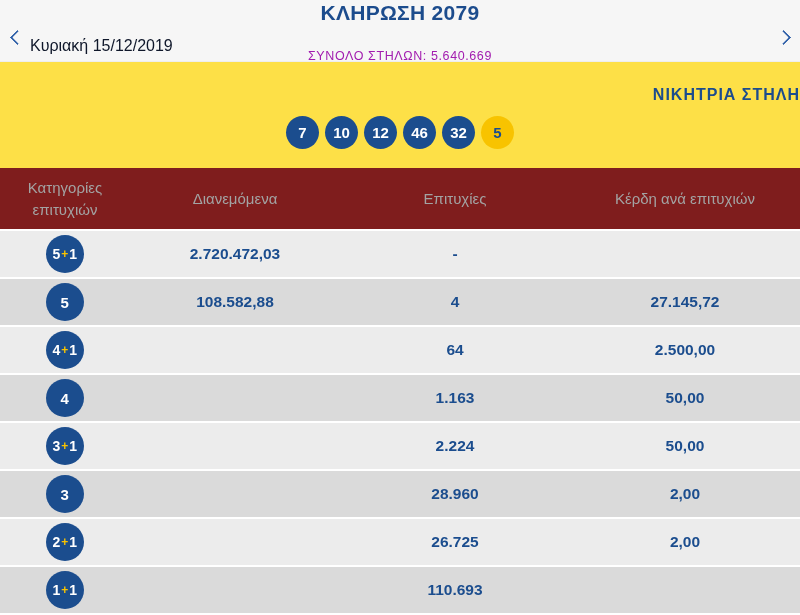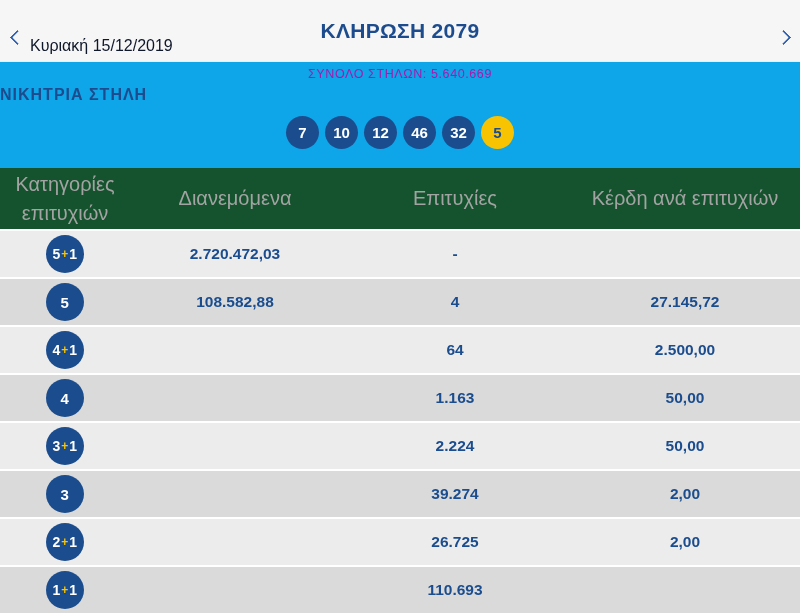--- a/index.html
+++ b/index.html
@@ -27,55 +27,55 @@
     border-bottom: 2.5px solid #2e5fa8;
     border-radius: 1px;
     display: inline-block;
   }
   .nav-arrow.prev .chev { transform: rotate(45deg); }
   .nav-arrow.next .chev { transform: rotate(225deg); }
   .draw-date {
     position: absolute; left: 30px; top: 37px;
     color: #0f172a; font-size: 16px;
   }
-  .header-center { text-align: center; padding-top: 19px; }
+  .header-center { text-align: center; padding-top: 1px; }
   .draw-title {
     color: #1c4c8d; font-size: 21px; font-weight: bold;
     letter-spacing: 0.3px;
   }
   .draw-subtitle {
     margin-top: 24px;
     color: #a21caf; font-size: 12.5px; letter-spacing: 0.6px;
   }
 
   
-  .winning-section { background: #0ea5e9; height: 106px; text-align: left; }
+  .winning-section { background: #fde047; height: 106px; text-align: right; }
   .winning-title {
     padding-top: 24px;
     color: #1c4c8d; font-size: 16px; font-weight: bold; letter-spacing: 1px;
   }
   .balls-row {
     margin-top: 12px;
     display: flex; justify-content: center; gap: 6px;
   }
   .wball {
     width: 33px; height: 33px; border-radius: 50%;
     background: #1b4d8e; color: #ffffff;
     font-size: 15px; font-weight: bold;
     display: flex; align-items: center; justify-content: center;
   }
   .wball.joker { background: #f8c300; color: #1b4d8e; }
 
   
   .results-table { width: 800px; }
   .thead {
-    height: 61px; background: #14532d;
+    height: 61px; background: #7f1d1d;
     display: grid; grid-template-columns: 130px 210px 230px 230px;
     align-items: center;
-    color: #a3a3a3; font-size: 20px;
+    color: #a3a3a3; font-size: 15px;
   }
   .thead .hcell { text-align: center; line-height: 1.45; padding: 0 8px; }
   .trow {
     height: 46px; margin-top: 2px;
     display: grid; grid-template-columns: 130px 210px 230px 230px;
     align-items: center;
   }
   .trow.light { background: #ececec; }
   .trow.dark  { background: #dadada; }
   .cell { text-align: center; color: #1b4d8e; font-size: 15.5px; font-weight: bold; }
@@ -176,21 +176,21 @@
         </div>
         <div class="cell"></div>
         <div class="cell">2.224</div>
         <div class="cell">50,00</div>
       </div>
       <div class="trow dark">
         <div class="cell cat-cell">
           <span class="cat-ball single">3</span>
         </div>
         <div class="cell"></div>
-        <div class="cell">39.274</div>
+        <div class="cell">28.960</div>
         <div class="cell">2,00</div>
       </div>
       <div class="trow light">
         <div class="cell cat-cell">
           <span class="cat-ball">
             <span>2</span>
             <span class="plus">+</span>
             <span>1</span>
           </span>
         </div>

